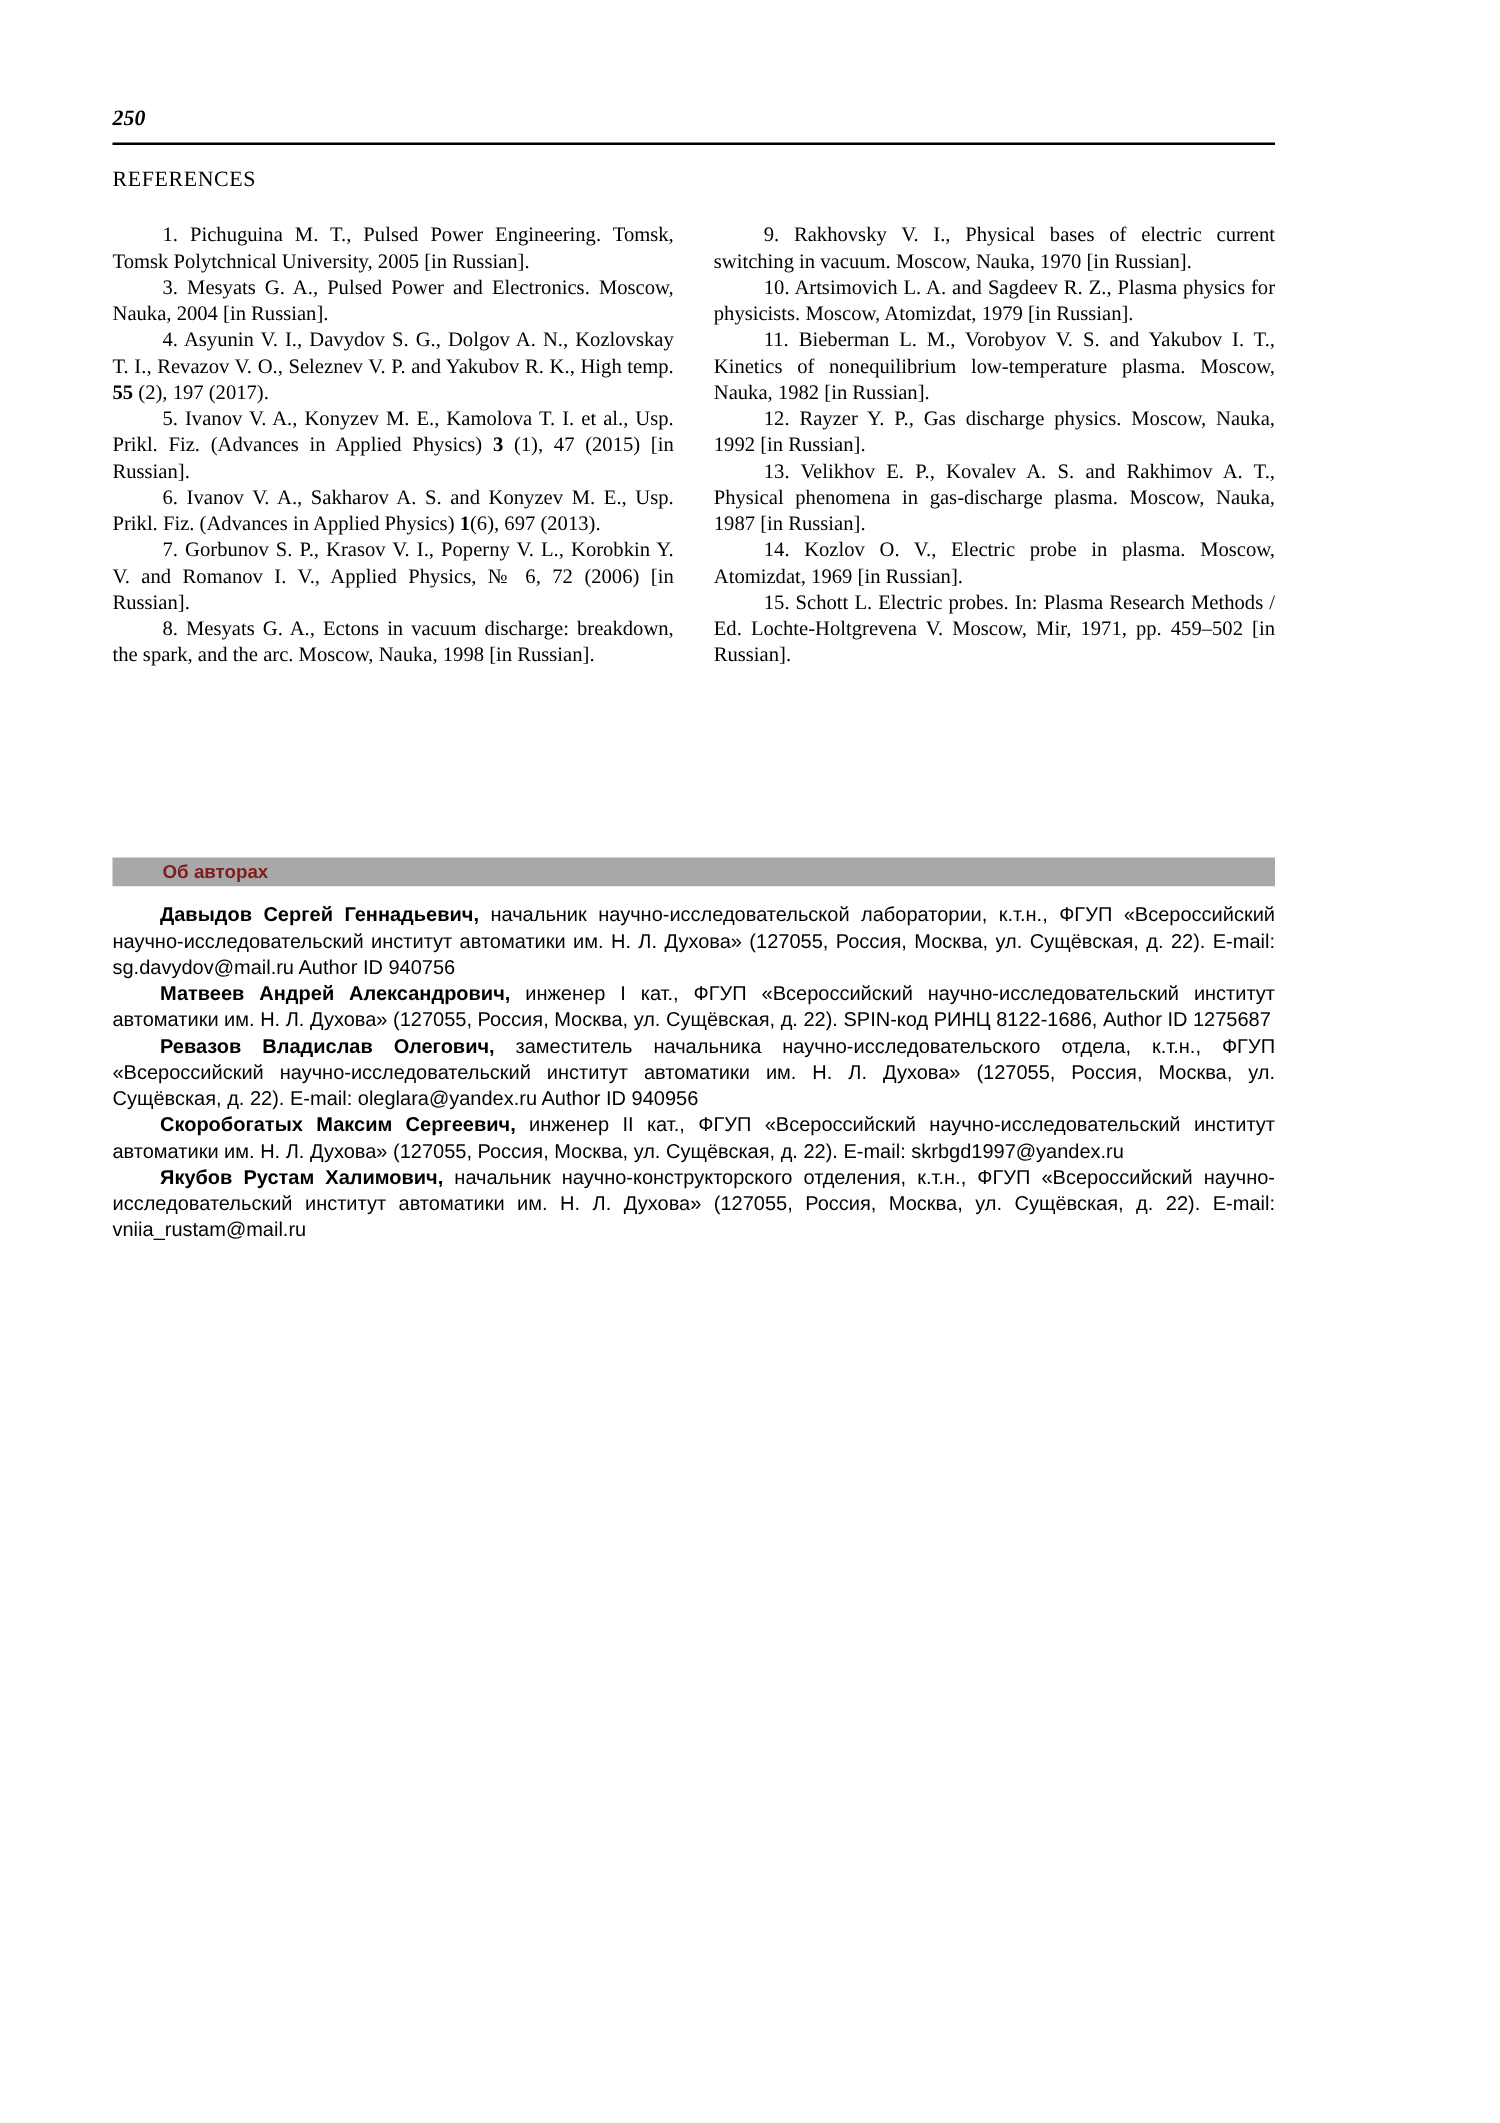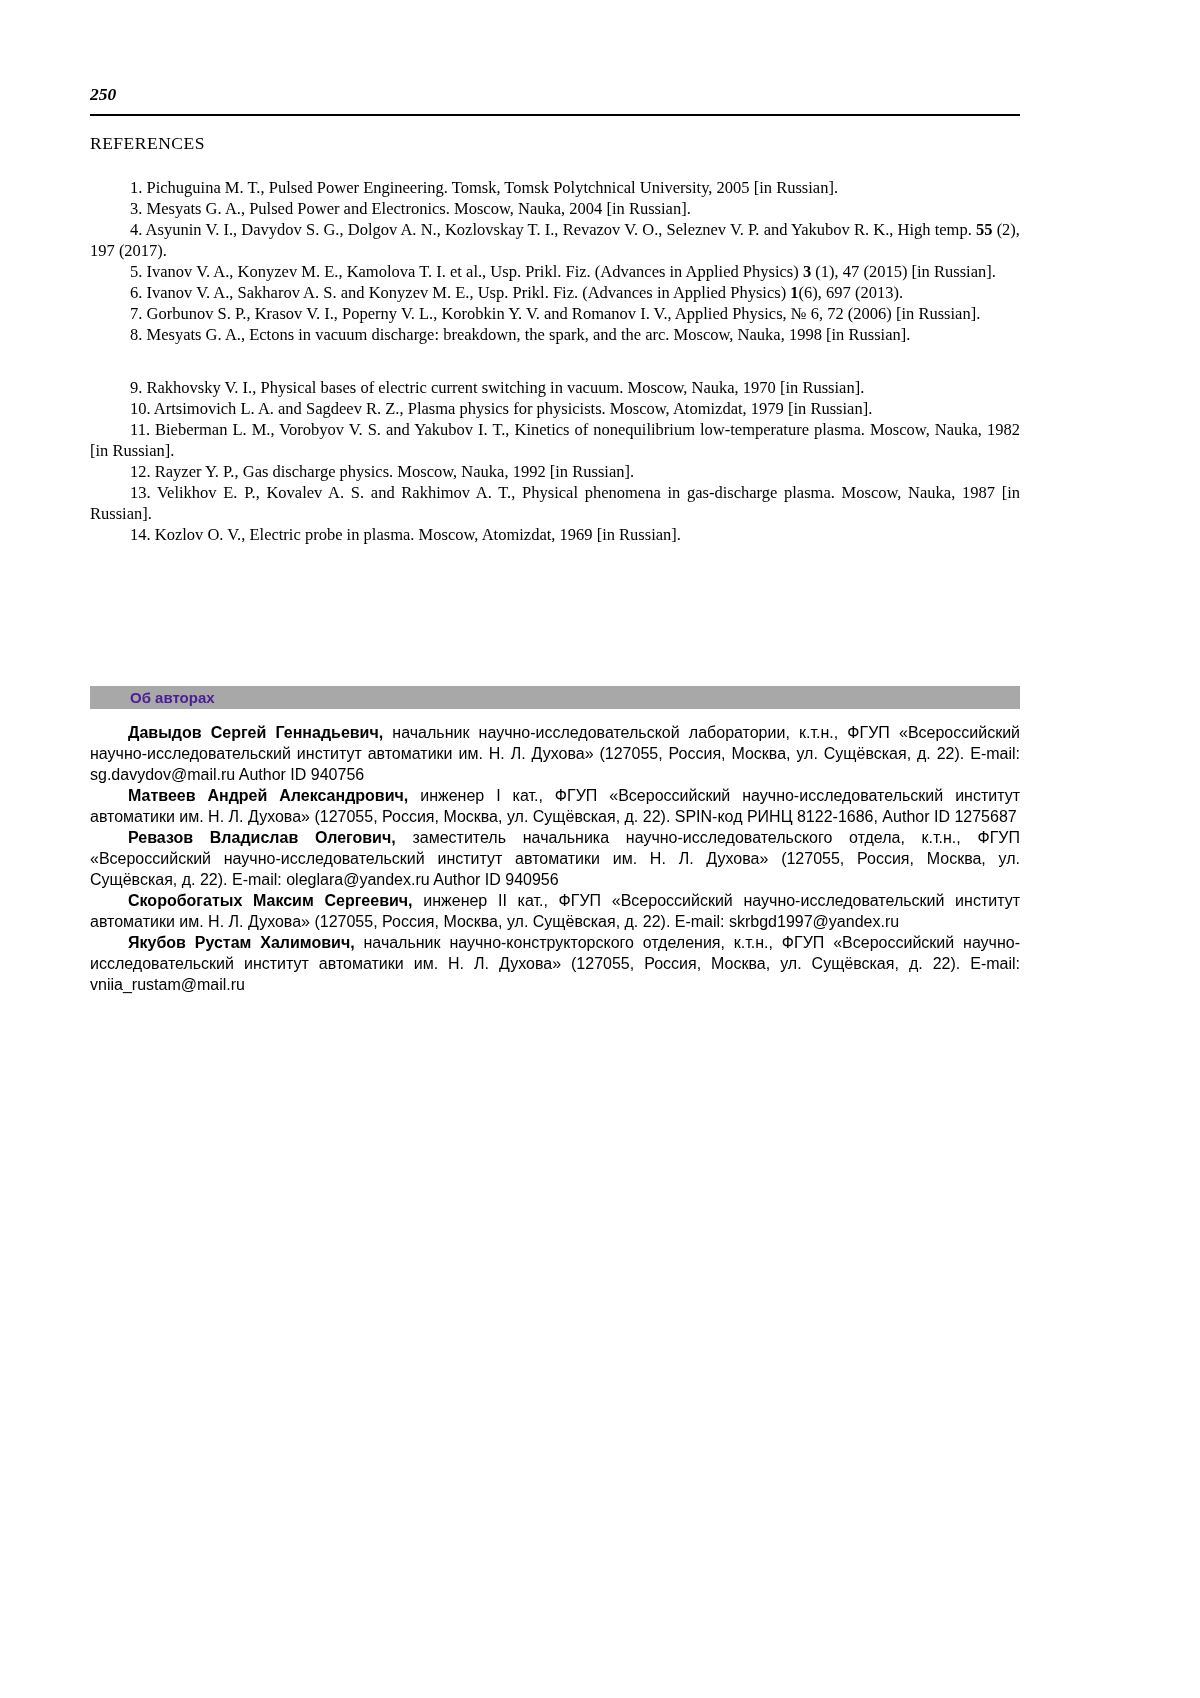--- a/index.html
+++ b/index.html
@@ -32,21 +32,20 @@
   .refheading {
     text-align: left;
     font-size: 17.5px;
     font-weight: normal;
     letter-spacing: 0.5px;
     margin: 17px 0 23px 0;
   }
   .ref-columns {
     display: flex;
     gap: 32px;
-    flex-direction: column;
   }
   .ref-col {
     flex: 1;
     min-width: 0;
     hyphens: auto;
     -webkit-hyphens: auto;
   }
   .ref {
     margin: 0;
     text-align: justify;
@@ -63,21 +62,21 @@
     font-family: "Liberation Sans", sans-serif;
   }
   .authors-bar {
     background: #a8a8a8;
     height: 23px;
     display: flex;
     align-items: center;
     padding-left: 40px;
     font-weight: bold;
     font-size: 15px;
-    color: #4c1d95;
+    color: #7f1d1d;
   }
   .authors-list { margin-top: 13px; }
   .author {
     margin: 0;
     text-align: justify;
     text-indent: 38px;
     font-size: 16px;
     line-height: 21px;
   }
   .author b { font-weight: bold; }
@@ -102,20 +101,21 @@
         <p class="ref"><span>7. Gorbunov S. P., Krasov V. I., Poperny V. L., Korobkin Y. V. and Romanov I. V., Applied Physics, № 6, 72 (2006) [in Russian].</span></p>
         <p class="ref"><span>8. Mesyats G. A., Ectons in vacuum discharge: breakdown, the spark, and the arc. Moscow, Nauka, 1998 [in Russian].</span></p>
       </div>
     <div class="ref-col" id="refcol1" lang="en">
         <p class="ref"><span>9. Rakhovsky V. I., Physical bases of electric current switching in vacuum. Moscow, Nauka, 1970 [in Russian].</span></p>
         <p class="ref"><span>10. Artsimovich L. A. and Sagdeev R. Z., Plasma physics for physicists. Moscow, Atomizdat, 1979 [in Russian].</span></p>
         <p class="ref"><span>11. Bieberman L. M., Vorobyov V. S. and Yakubov I. T., Kinetics of nonequilibrium low-temperature plasma. Moscow, Nauka, 1982 [in Russian].</span></p>
         <p class="ref"><span>12. Rayzer Y. P., Gas discharge physics. Moscow, Nauka, 1992 [in Russian].</span></p>
         <p class="ref"><span>13. Velikhov E. P., Kovalev A. S. and Rakhimov A. T., Physical phenomena in gas-discharge plasma. Moscow, Nauka, 1987 [in Russian].</span></p>
         <p class="ref"><span>14. Kozlov O. V., Electric probe in plasma. Moscow, Atomizdat, 1969 [in Russian].</span></p>
+        <p class="ref"><span>15. Schott L. Electric probes. In: Plasma Research Methods / Ed. Lochte-Holtgrevena V. Moscow, Mir, 1971, pp. 459–502 [in Russian].</span></p>
       </div>
   </div>
 </div>
 
 <section class="authors" lang="ru">
   <div class="authors-bar" style="background: rgb(168, 168, 168);">
     <span>Об авторах</span>
   </div>
   <div class="authors-list" id="authors-list">
       <p class="author"><b>Давыдов Сергей Геннадьевич,</b> начальник научно-исследовательской лаборатории, к.т.н., ФГУП «Всероссийский научно-исследовательский институт автоматики им. Н. Л. Духова» (127055, Россия, Москва, ул. Сущёвская, д. 22). E-mail: sg.davydov@mail.ru Author ID 940756</p>

